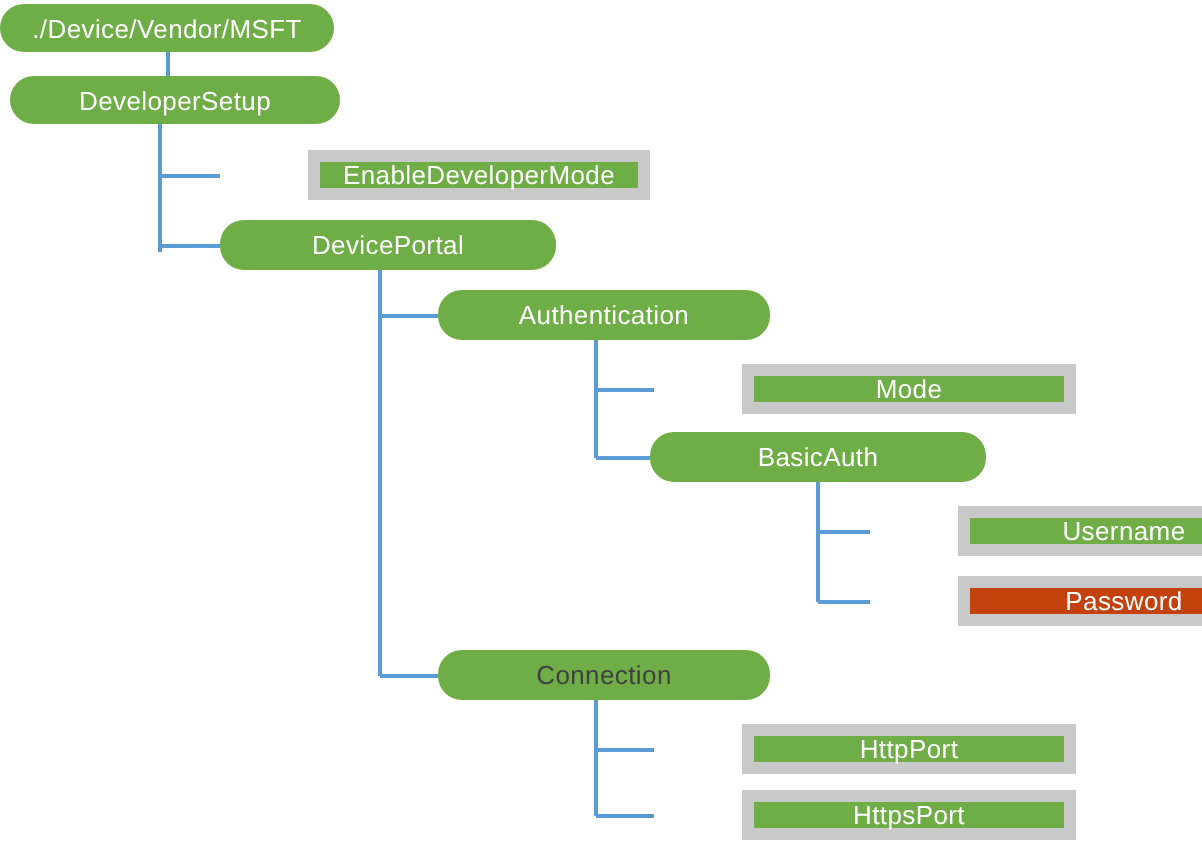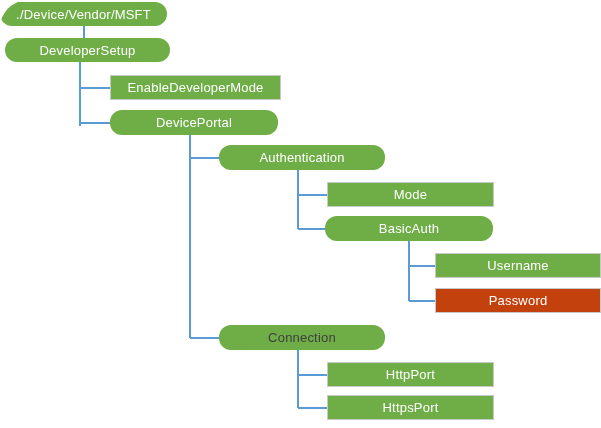--- a/index.html
+++ b/index.html
@@ -37,30 +37,31 @@
     line-height: 1;
     white-space: nowrap;
     z-index: 2;
   }
   .node.pill {
     border-radius: 12px;
     background: #6FAD46;
   }
   .node.rect {
     background: #6FAD46;
-    border: 1px solid #701a75;
+    border: 6px solid #701a75;
+    margin-left: 44px;
   }
   .node-label {
     pointer-events: none;
   }
 </style>
 </head>
 <body>
 
-<div id="diagram-canvas" style="background: rgb(255, 255, 255); border-radius: 28px;">
+<div id="diagram-canvas" style="background: rgb(255, 255, 255);">
 
   <svg id="connector-layer" viewBox="0 0 601 428" xmlns="http://www.w3.org/2000/svg">
       <path d="M 84 26 L 84 38" stroke="#5B9BD5" stroke-width="1.6" fill="none" shape-rendering="crispEdges"></path>
       <path d="M 80 62 L 80 126" stroke="#5B9BD5" stroke-width="1.6" fill="none" shape-rendering="crispEdges"></path>
       <path d="M 80 88 L 110 88" stroke="#5B9BD5" stroke-width="1.6" fill="none" shape-rendering="crispEdges"></path>
       <path d="M 80 123 L 110 123" stroke="#5B9BD5" stroke-width="1.6" fill="none" shape-rendering="crispEdges"></path>
       <path d="M 190 135 L 190 338" stroke="#5B9BD5" stroke-width="1.6" fill="none" shape-rendering="crispEdges"></path>
       <path d="M 190 158 L 219 158" stroke="#5B9BD5" stroke-width="1.6" fill="none" shape-rendering="crispEdges"></path>
       <path d="M 190 338 L 219 338" stroke="#5B9BD5" stroke-width="1.6" fill="none" shape-rendering="crispEdges"></path>
       <path d="M 298 170 L 298 229" stroke="#5B9BD5" stroke-width="1.6" fill="none" shape-rendering="crispEdges"></path>

